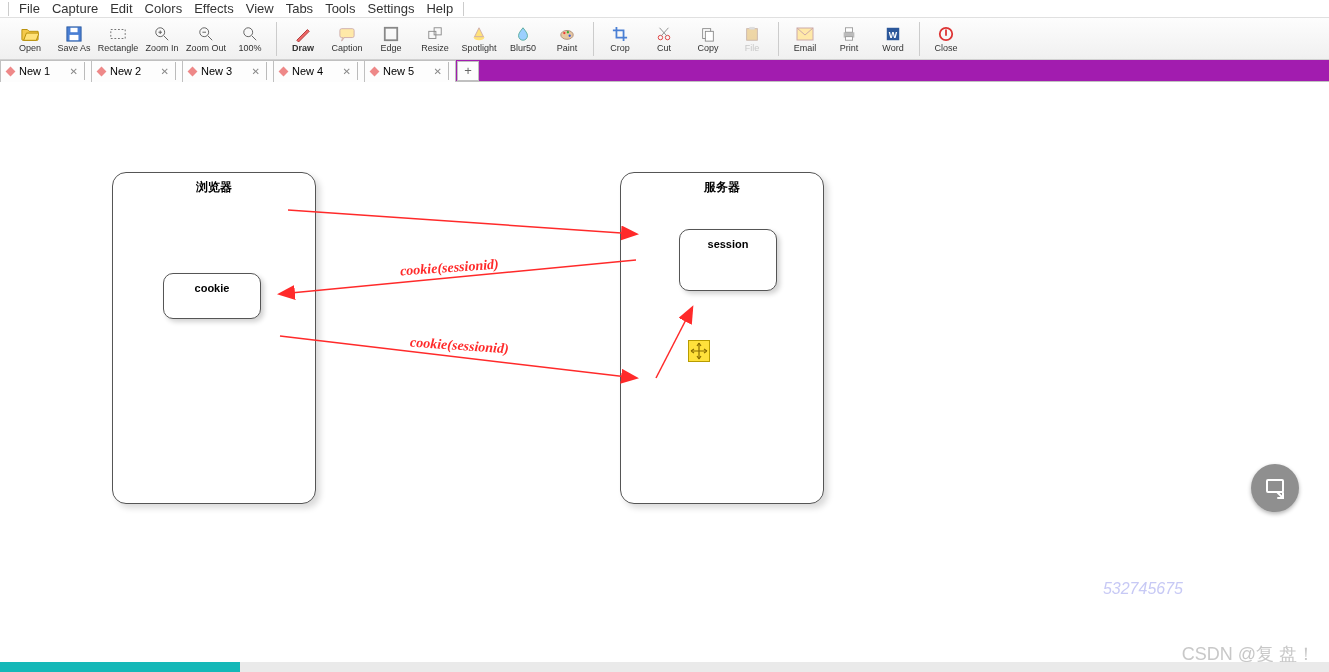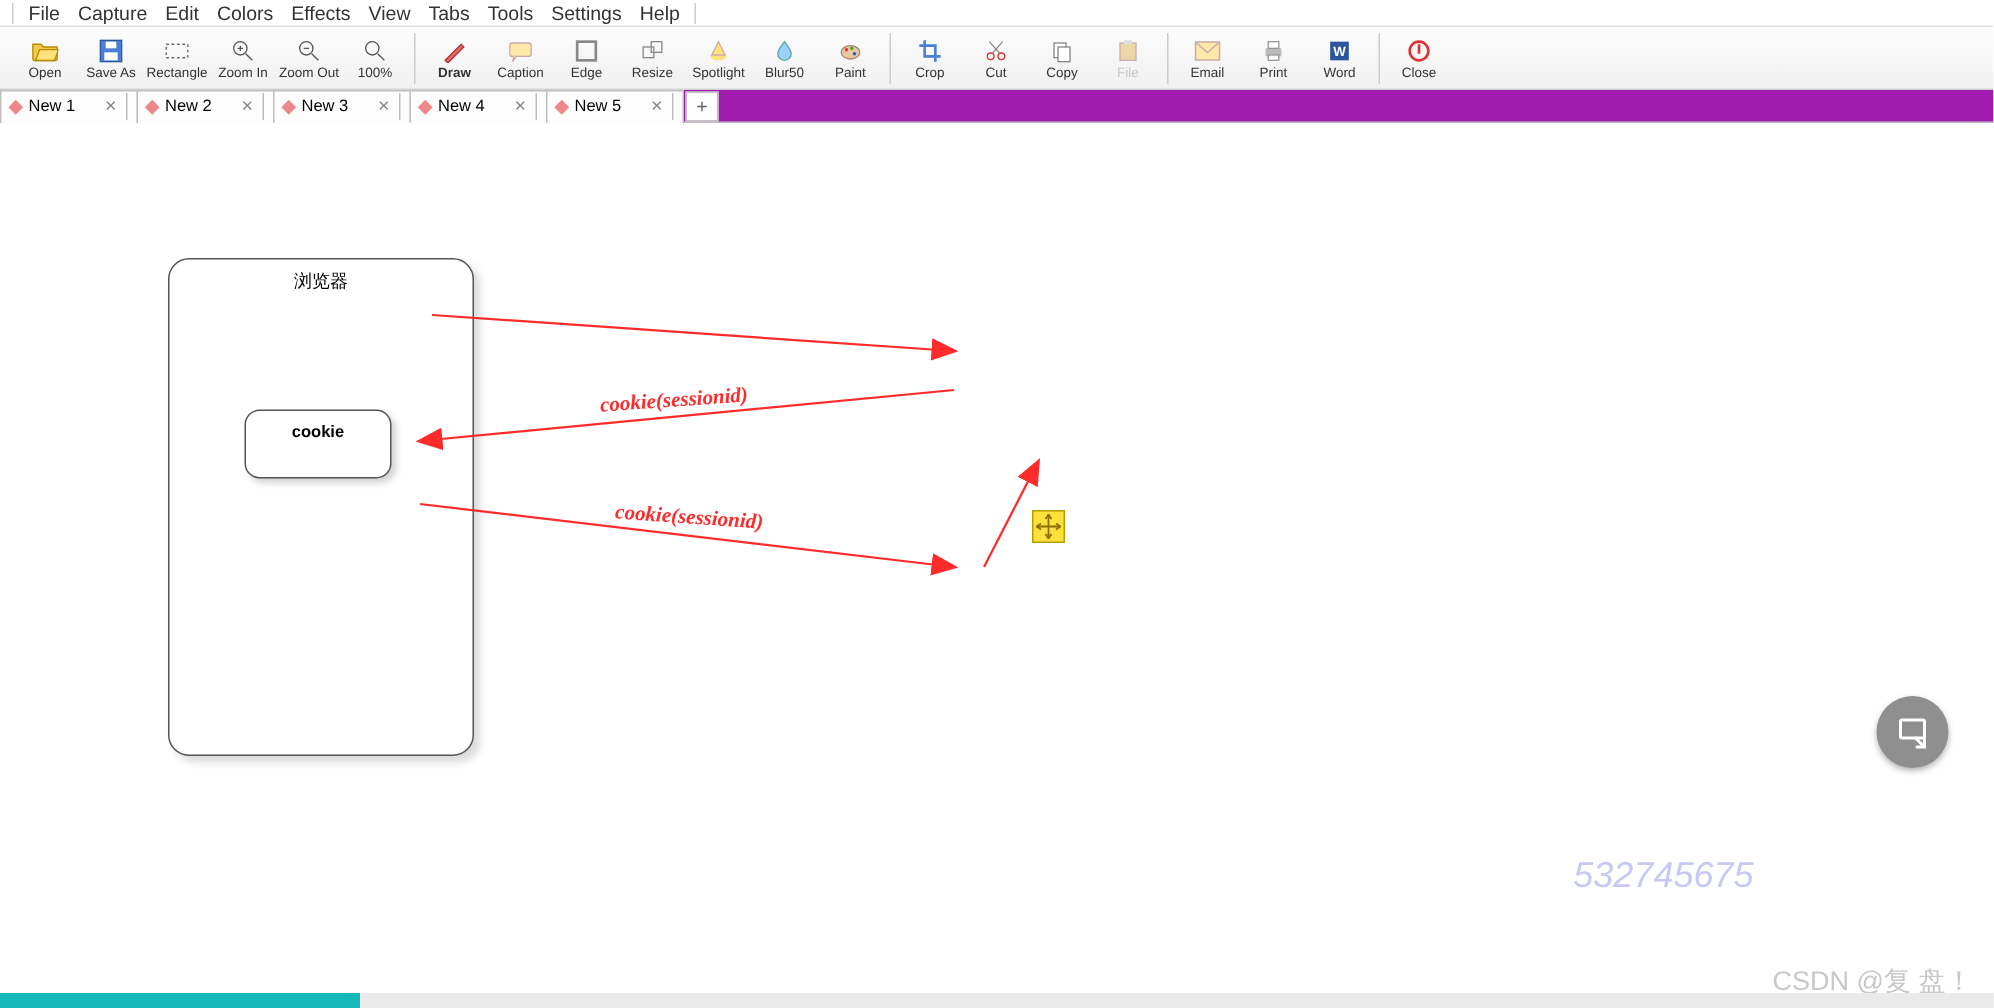--- a/index.html
+++ b/index.html
@@ -26,26 +26,26 @@
 .tabstrip { display: flex; align-items: center; height: 22px; background: #a21caf; border-bottom: 1px solid #c0c0c0; font-size: 11px; }
 .tab { display: flex; align-items: center; height: 22px; padding: 0 6px 0 6px; background: #fdfdfd; border: 1px solid #c0c0c0; border-bottom: none; margin-right: -1px; min-width: 92px; position: relative; }
 .tab .diamond { width: 7px; height: 7px; background: #e88; transform: rotate(45deg); margin-right: 5px; }
 .tab .x { margin-left: auto; color: #888; font-size: 10px; padding: 0 2px; }
 .tab .vbar { width: 1px; height: 18px; background: #bbb; margin-left: 4px; }
 .addtab { width: 22px; height: 20px; display: flex; align-items: center; justify-content: center; border: 1px solid #c0c0c0; background: #fdfdfd; margin-left: 2px; color: #666; font-size: 13px; }
 
 
 .canvas { position: absolute; left: 0; top: 82px; right: 0; bottom: 14px; background: #fff; overflow: hidden; }
 .panel { position: absolute; border: 1px solid #555; border-radius: 14px; background: #fff; box-shadow: 4px 4px 6px rgba(0,0,0,.15); }
-.panel .title { text-align: center; font-size: 12px; font-weight: normal; color: #000; padding-top: 6px; }
+.panel .title { text-align: center; font-size: 12px; font-weight: bold; color: #000; padding-top: 6px; }
 .innerbox { position: absolute; border: 1px solid #555; border-radius: 10px; background: #fff; box-shadow: 3px 3px 5px rgba(0,0,0,.18); text-align: center; font-size: 11px; font-weight: bold; padding-top: 8px; }
 
 .arrow-label { position: absolute; color: #ff2a2a; font-weight: bold; font-style: italic; font-size: 14px; font-family: "Comic Sans MS", cursive; }
 
-.watermark1 { position: absolute; right: 160px; bottom: 60px; color: #c7c9f5; font-size: 24px; font-style: italic; margin-left: 16px; }
+.watermark1 { position: absolute; right: 146px; bottom: 60px; color: #c7c9f5; font-size: 16px; font-style: italic; margin-left: 16px; }
 .watermark2 { position: absolute; right: 14px; bottom: 6px; color: #c8c8c8; font-size: 18px; }
 
 .fab { position: absolute; right: 30px; top: 464px; width: 48px; height: 48px; border-radius: 50%; background: #8f8f8f; display: flex; align-items: center; justify-content: center; box-shadow: 0 2px 4px rgba(0,0,0,.3); }
 .fab svg { width: 24px; height: 24px; }
 
 .bottom-bar { position: absolute; left: 0; bottom: 0; height: 10px; width: 240px; background: #14b8b8; }
 .bottom-bar::after { content:""; position:absolute; left:240px; width:1090px; height:10px; background:#eaeaea; }
 
 .move-cursor { position: absolute; width: 22px; height: 22px; background: #ffe13b; border: 1px solid #b89c00; display:flex; align-items:center; justify-content:center; transform: rotate(0deg); }
 .move-cursor svg { width: 18px; height: 18px; }
@@ -308,20 +308,24 @@
     <div class="addtab">+</div>
   </div>
 
 <div class="canvas">
 
   <div class="panel" style="left:112px; top:90px; width:204px; height:332px;">
     <div class="title">浏览器</div>
     <div class="innerbox" style="left:50px; top:100px; width:98px; height:46px;">cookie</div>
   </div>
 
+  <div class="panel" style="left:620px; top:90px; width:204px; height:332px;">
+    <div class="title">服务器</div>
+    <div class="innerbox" style="left:58px; top:56px; width:98px; height:62px;">session</div>
+  </div>
 
   <svg class="arrows">
     <defs>
       <marker id="ah" markerWidth="12" markerHeight="10" refX="10" refY="5" orient="auto">
         <path d="M0 0 L12 5 L0 10 Z" fill="#ff2a2a"></path>
       </marker>
     </defs>
 
     <line x1="288" y1="128" x2="636" y2="152" stroke="#ff2a2a" stroke-width="1.5" marker-end="url(#ah)"></line>
 

